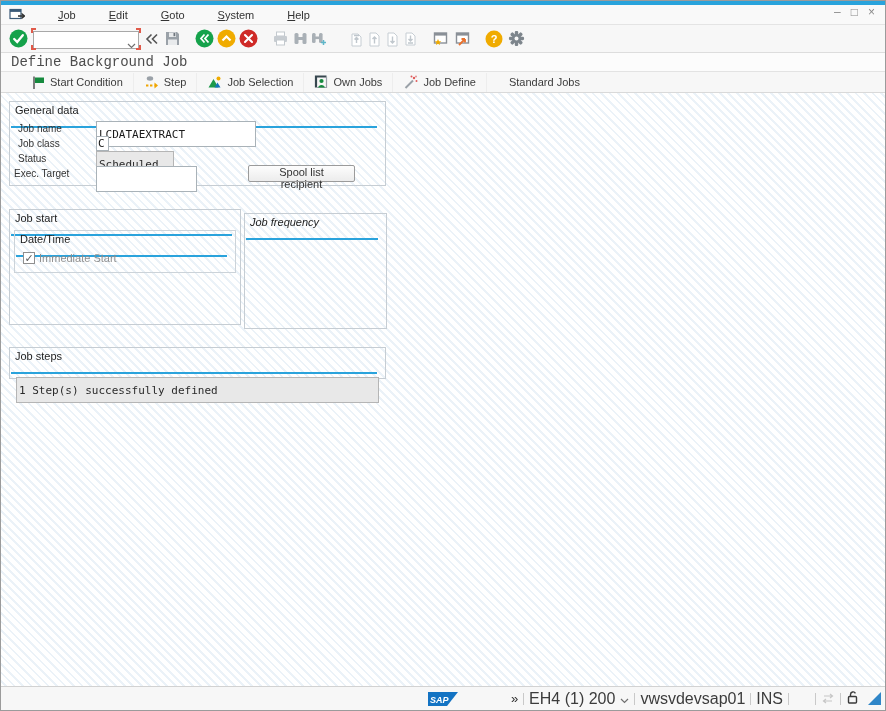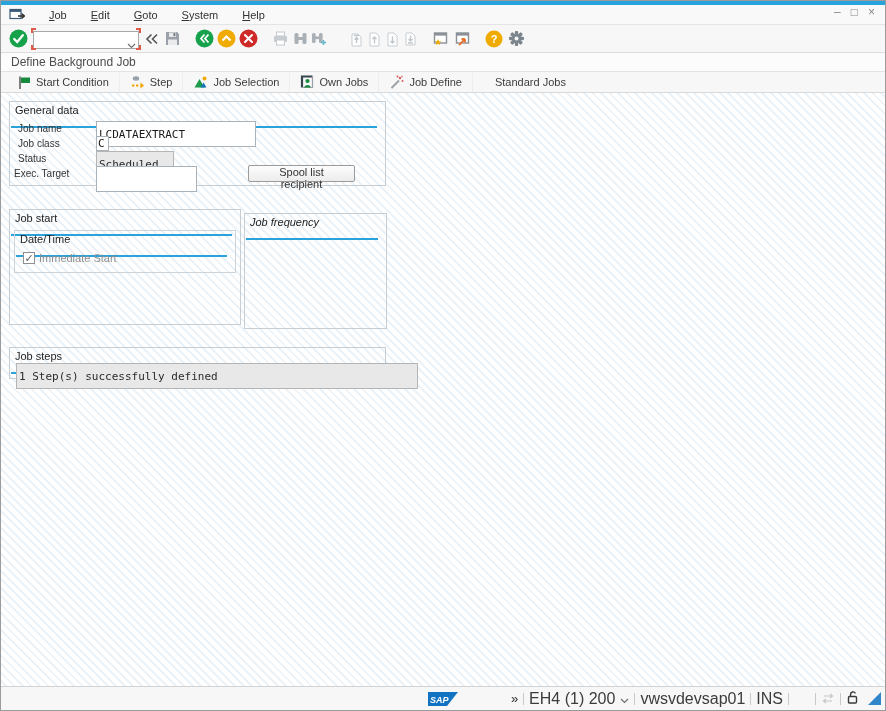--- a/index.html
+++ b/index.html
@@ -6,21 +6,21 @@
   html,body { width:886px; height:711px; font-family:"Liberation Sans", sans-serif; }
   .window {
     position:relative; width:886px; height:711px;
     border:1px solid #9b9b9b; background:#fff; overflow:hidden;
   }
   .top-strip { height:4px; background:#29a3dc; }
 
   
   .menubar {
     height:20px; background:#f9f9f9; border-bottom:1px solid #e4e4e4;
-    display:flex; align-items:center; padding-left:6px; gap:8px;
+    display:flex; align-items:center; padding-left:6px; gap:17px;
   }
   .menu-sysicon { width:20px; height:14px; display:flex; align-items:center; justify-content:center; margin-right:6px; cursor:pointer; }
   .menu-item {
     font-size:11px; color:#333; padding:2px 8px; cursor:pointer;
   }
   .menu-item:first-letter { text-decoration:underline; }
   .win-controls {
     position:absolute; top:6px; right:10px; display:flex; gap:10px;
     font-size:12px; color:#8a8a8a; line-height:10px;
   }
@@ -44,26 +44,26 @@
   .corner.bl { bottom:-2px; left:-2px; border-bottom:2px solid #e05a4a; border-left:2px solid #e05a4a; }
   .corner.tr { top:-2px; right:-2px; border-top:2px solid #e05a4a; border-right:2px solid #e05a4a; }
   .corner.br { bottom:-2px; right:-2px; border-bottom:2px solid #e05a4a; border-right:2px solid #e05a4a; }
   .command-chevron { position:absolute; right:3px; top:5px; pointer-events:none; }
 
   
   .screen-title-row {
     height:19px; background:#fcfcfc; border-bottom:1px solid #e3e3e3;
     display:flex; align-items:center; padding-left:10px;
   }
-  .screen-title { font-size:12px; color:#4d4d4d; }
+  .screen-title { font-size:14px; color:#4d4d4d;font-family:Liberation Mono, monospace; }
 
   
   .app-toolbar {
     height:21px; background:#f7f7f7; border-bottom:1px solid #d9d9d9;
-    display:flex; align-items:center; padding-left:6px;
+    display:flex; align-items:center; padding-left:20px;
   }
   .abtn {
     display:flex; align-items:center; gap:5px; padding:0 10px; height:19px;
     font-size:11px; color:#3c3c3c; cursor:pointer; border-right:1px solid #ededed;
   }
   .abtn svg { flex:0 0 auto; }
 
   
   .content {
     position:relative; height:595px;
@@ -362,21 +362,21 @@
         </div>
       </div>
     </div>
 
     <div class="groupbox" style="left:243px; top:120px; width:143px; height:116px;font-style:italic;">
       <div class="gb-title">Job frequency</div>
     </div>
 
     <div class="groupbox" style="left:8px; top:254px; width:377px; height:32px;">
       <div class="gb-title">Job steps</div>
-      <input class="tfield readonly" style="position: absolute; left: 6px; top: 15px; width: 402px;" readonly="" value="1 Step(s) successfully defined">
+      <input class="tfield readonly" style="position: absolute; left: 6px; top: 29px; width: 363px;" readonly="" value="1 Step(s) successfully defined">
     </div>
   </div>
 
   <div class="statusbar">
     <span class="sap-logo">
       <svg width="30" height="14" viewBox="0 0 30 14">
         <polygon points="0,0 30,0 19,14 0,14" fill="#1373c3"></polygon>
         <text x="2" y="10.5" font-size="9" font-style="italic" font-weight="bold" font-family="Liberation Sans, sans-serif" fill="#fff">SAP</text>
       </svg>
     </span>

